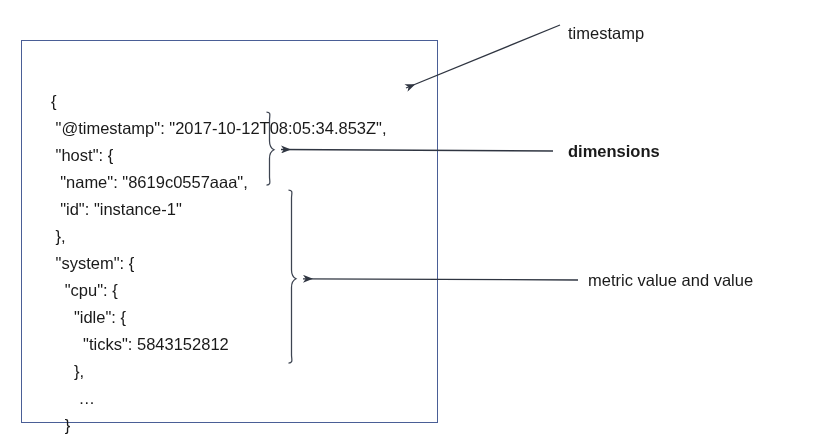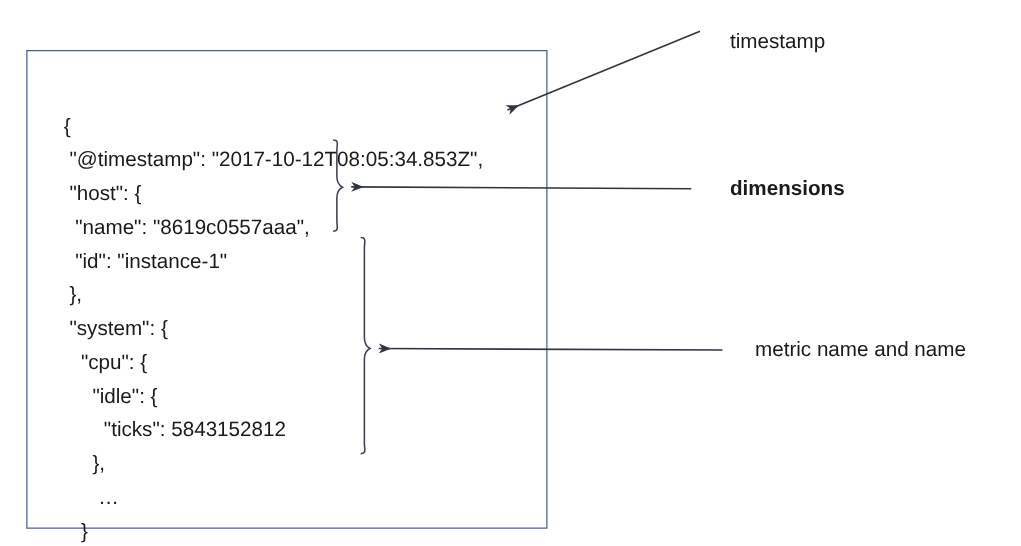--- a/index.html
+++ b/index.html
@@ -41,21 +41,20 @@
     letter-spacing: 0px;
   }
 
   
   .annot-label {
     position: absolute;
     font-family: "Liberation Sans", sans-serif;
     font-size: 16.5px;
     color: #1a1a1a;
     white-space: nowrap;
-    margin-left: 16px;
   }
   #label-timestamp { left: 568px; top: 24px; }
   #label-dimensions { left: 568px; top: 142px; font-weight: bold; }
   #label-metric { left: 588px; top: 271px; }
 
   
   #overlay {
     position: absolute;
     left: 0;
     top: 0;
@@ -84,21 +83,21 @@
       …
    }
  }
 }</pre>
   </div>
 
   <div class="annot-label" id="label-timestamp">timestamp</div>
 
   <div class="annot-label" id="label-dimensions">dimensions</div>
 
-  <div class="annot-label" id="label-metric">metric name and name</div>
+  <div class="annot-label" id="label-metric">metric value and value</div>
 
   <svg id="overlay" viewBox="0 0 817 437">
     <defs>
       <marker id="arrowhead" markerWidth="11" markerHeight="8" refX="10" refY="4" orient="auto" markerUnits="userSpaceOnUse">
         <path d="M10,0 L0,4 L10,8 L7.2,4 Z" fill="#2f3541"></path>
       </marker>
     </defs>
 
     <path d="M266.5,112
              C271.5,112 269.5,116 269.5,120

